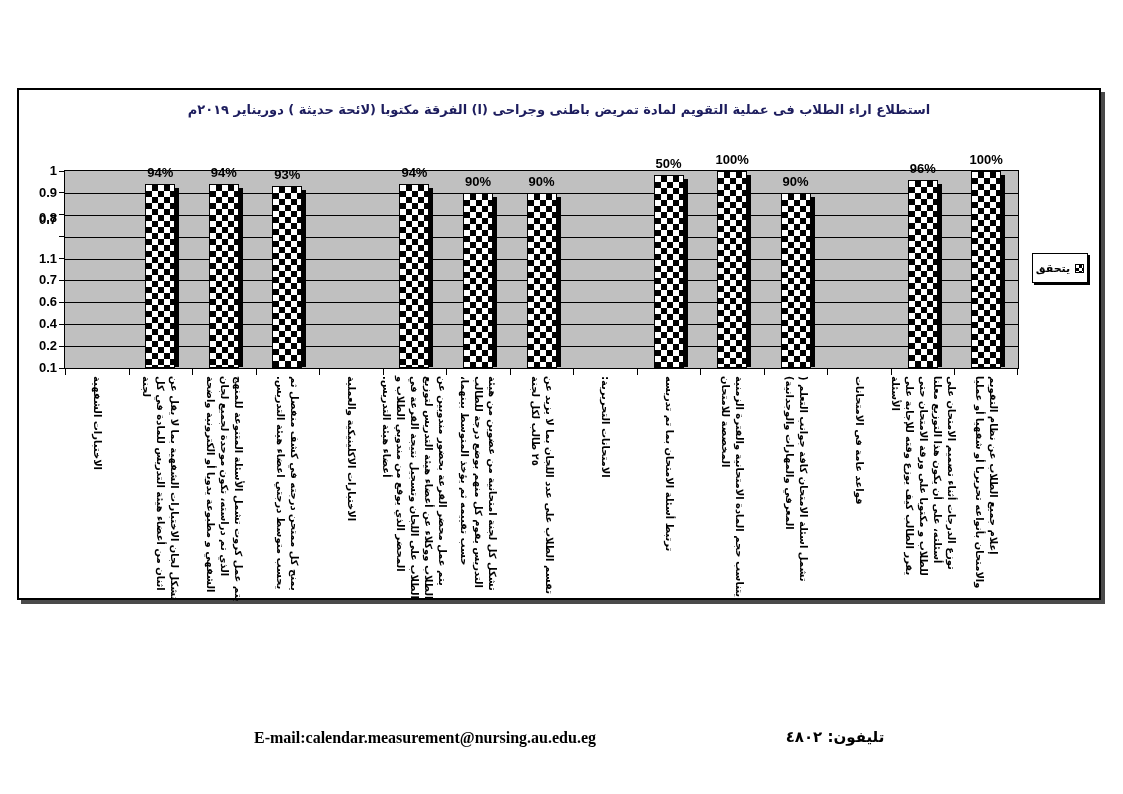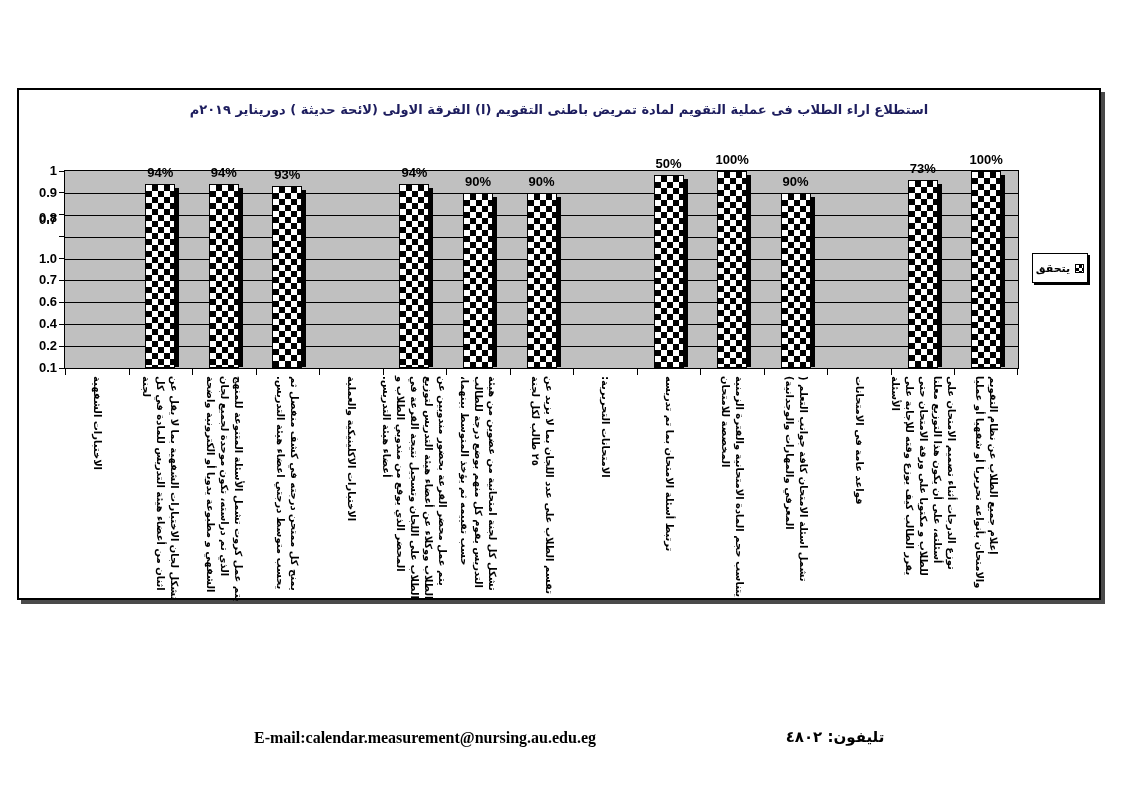--- a/index.html
+++ b/index.html
@@ -139,37 +139,37 @@
     text-align: center;
     direction: rtl;
     font-size: 15px; font-weight: bold;
     color: #000;
   }
 </style>
 </head>
 <body>
 
 <div class="chart-frame">
-  <div class="chart-title">استطلاع اراء الطلاب فى عملية التقويم لمادة تمريض باطنى التقويم (ا) الفرقة الاولى (لائحة حديثة ) دوريناير ٢٠١٩م</div>
+  <div class="chart-title">استطلاع اراء الطلاب فى عملية التقويم لمادة تمريض باطنى وجراحى (ا) الفرقة مكتوبا (لائحة حديثة ) دوريناير ٢٠١٩م</div>
 
   <div class="plot" id="plot" style="background: rgb(192, 192, 192);">
       <div class="ytickmark" style="top: 0px;"></div>
       <div class="ytick" style="top: -8px;">1</div>
       <div class="gridline" style="top: 21.8889px;"></div>
       <div class="ytickmark" style="top: 21.3889px;"></div>
       <div class="ytick" style="top: 13.8889px;">0.9</div>
       <div class="gridline" style="top: 43.7778px;"></div>
       <div class="ytickmark" style="top: 43.2778px;"></div>
       <div class="ytick" style="top: 39px;">0.8</div>
       <div class="gridline" style="top: 65.6667px;"></div>
       <div class="ytickmark" style="top: 65.1667px;"></div>
       <div class="ytick" style="top: 41px; text-align: right;">0.7</div>
       <div class="gridline" style="top: 87.5556px;"></div>
       <div class="ytickmark" style="top: 87.0556px;"></div>
-      <div class="ytick" style="top: 79.5556px;">1.0</div>
+      <div class="ytick" style="top: 79.5556px;">1.1</div>
       <div class="gridline" style="top: 109.444px;"></div>
       <div class="ytickmark" style="top: 108.944px;"></div>
       <div class="ytick" style="top: 101.444px;">0.7</div>
       <div class="gridline" style="top: 131.333px;"></div>
       <div class="ytickmark" style="top: 130.833px;"></div>
       <div class="ytick" style="top: 123.333px;">0.6</div>
       <div class="gridline" style="top: 153.222px;"></div>
       <div class="ytickmark" style="top: 152.722px;"></div>
       <div class="ytick" style="top: 145.222px;">0.4</div>
       <div class="gridline" style="top: 175.111px;"></div>
@@ -219,21 +219,21 @@
       <div class="bar-label" style="left: 573.567px; top: -14.6222px;">50%</div>
       <div class="xlabel" style="left: 681.1px;">يتناسب حجم المادة الامتحانية والفترة الزمنية المخصصة للامتحان</div>
       <div class="bar" style="left: 652.1px; top: 0px; width: 30px; height: 197px;"></div>
       <div class="bar-label" style="left: 637.1px; top: -19px;">100%</div>
       <div class="xlabel" style="left: 744.633px;">تشمل اسئلة الامتحان كافة جوانب التعلم ( المعرفي والمهارات والوجدانية)</div>
       <div class="bar" style="left: 715.633px; top: 21.8889px; width: 30px; height: 175.111px;"></div>
       <div class="bar-label" style="left: 700.633px; top: 2.88889px;">90%</div>
       <div class="xlabel" style="left: 801.167px;">قواعد عامة فى الامتحانات</div>
       <div class="xlabel" style="left: 892.7px;">توزع الدرجات أثناء تصميم الامتحان على أسئلته، على أن يكون هذا التوزيع معلنا للطلاب و مكتوبا على ورقة الامتحان حتى يقرر الطالب كيف يوزع وقته للإجابة على الأسئلة</div>
       <div class="bar" style="left: 842.7px; top: 8.75556px; width: 30px; height: 188.244px;"></div>
-      <div class="bar-label" style="left: 827.7px; top: -10.2444px;">73%</div>
+      <div class="bar-label" style="left: 827.7px; top: -10.2444px;">96%</div>
       <div class="xlabel" style="left: 935.233px;">إعلام جميع الطلاب عن نظام التقويم والامتحان بأنواعه تحريريا أو شفهيا أو عمليا</div>
       <div class="bar" style="left: 906.233px; top: 0px; width: 30px; height: 197px;"></div>
       <div class="bar-label" style="left: 891.233px; top: -19px;">100%</div>
     </div>
 
   <div class="legend">
     <span>يتحقق</span>
     <span class="legend-marker"></span>
   </div>
 </div>

